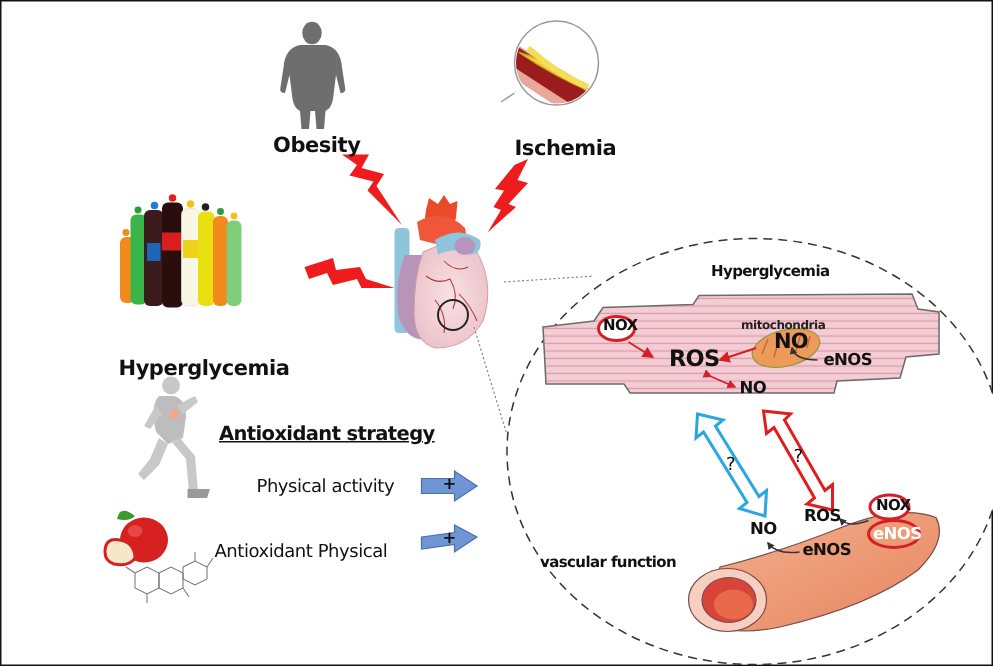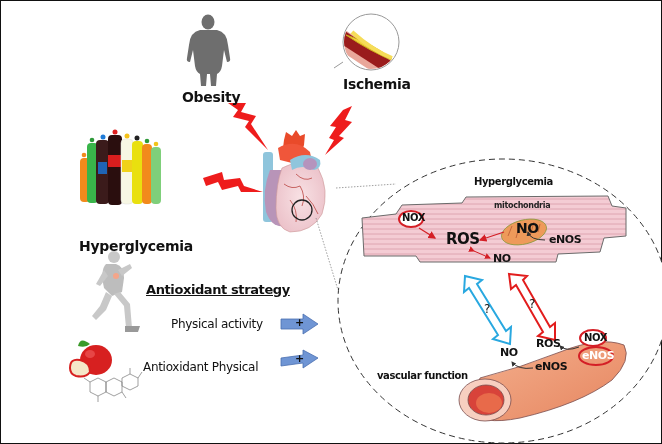--- a/index.html
+++ b/index.html
@@ -181,35 +181,35 @@
 
   <g>
     <path d="M281,319 L303,319 L303,314 L318,324 L303,334 L303,329 L281,329 Z" fill="#6f95d4" stroke="#4a6eb0" stroke-width="0.8"></path>
   </g>
   <g>
     <path d="M281,358 L303,355 L303,350 L318,358 L303,368 L303,363 L281,366 Z" fill="#6f95d4" stroke="#4a6eb0" stroke-width="0.8"></path>
   </g>
 </svg>
 
 <div class="lbl risk" style="left:182px; top:89px;">Obesity</div>
-<div class="lbl risk" style="left:343px; top:76px;">Ischemia</div>
+<div class="lbl risk" style="left:343px; top:91px;">Ischemia</div>
 <div class="lbl risk" style="left:79px; top:210px;margin-top:28px;">Hyperglycemia</div>
 
 <div class="lbl small-bold" style="left:474px; top:176px;">Hyperglycemia</div>
-<div class="lbl tiny" style="left:494px; top:201px;">mitochondria</div>
+<div class="lbl tiny" style="left:494px; top:212px;">mitochondria</div>
 <div class="lbl mol" style="left:402px; top:212px; font-size:10px;">NOX</div>
 <div class="lbl mol-big" style="left:446px; top:230px;">ROS</div>
 <div class="lbl mol-big" style="left:516px; top:220px; font-size:14px;">NO</div>
 <div class="lbl mol" style="left:493px; top:252px;">NO</div>
 <div class="lbl mol" style="left:549px; top:233px;">eNOS</div>
 
 <div class="lbl q" style="left:484px; top:302px;">?</div>
 <div class="lbl q" style="left:529px; top:297px;">?</div>
 
-<div class="lbl small-bold" style="left:377px; top:370px;text-align:right;">vascular function</div>
+<div class="lbl small-bold" style="left:360px; top:370px;text-align:right;">vascular function</div>
 <div class="lbl mol" style="left:584px; top:332px; font-size:10px;">NOX</div>
 <div class="lbl mol" style="left:582px; top:349px; color:#fff;">eNOS</div>
 <div class="lbl mol" style="left:536px; top:337px;">ROS</div>
 <div class="lbl mol" style="left:500px; top:346px;">NO</div>
 <div class="lbl mol" style="left:535px; top:360px;">eNOS</div>
 
 <div class="lbl strategy-title" style="left:146px; top:282px;">Antioxidant strategy</div>
 <div class="lbl strategy-item" style="left:171px; top:317px;">Physical activity</div>
 <div class="lbl strategy-item" style="left:143px; top:360px;">Antioxidant Physical</div>
 <div class="lbl plus" style="left:295px; top:316px;">+</div>

